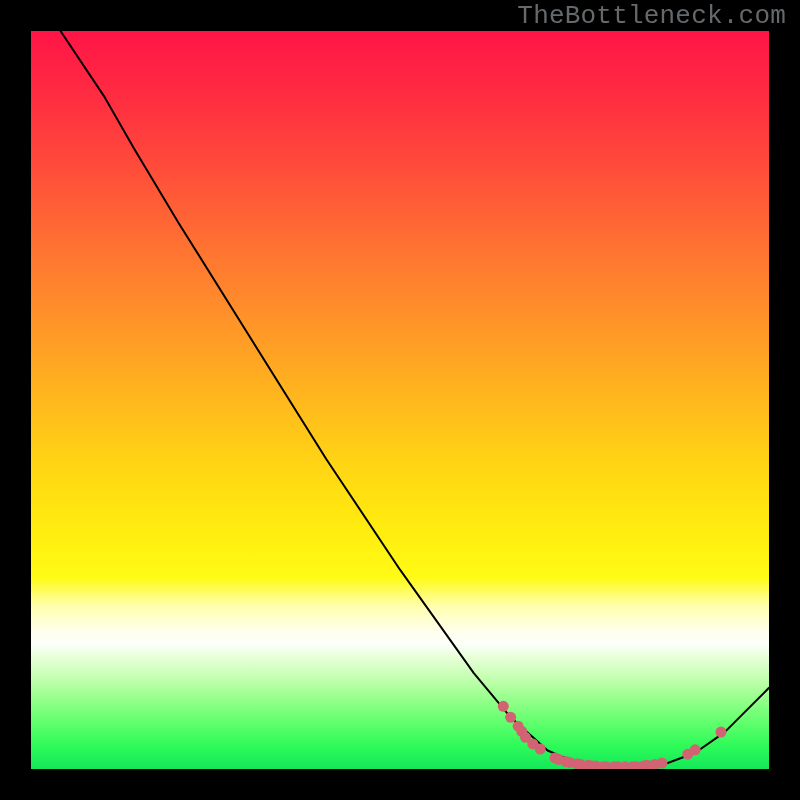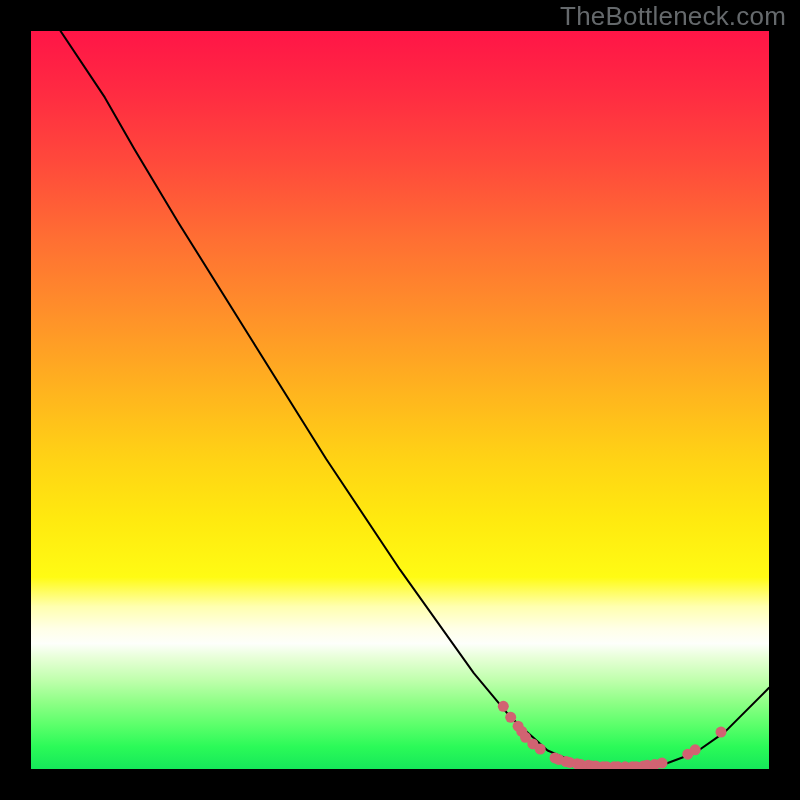--- a/index.html
+++ b/index.html
@@ -13,21 +13,21 @@
   .frame {
     position: relative;
     width: 800px;
     height: 800px;
     background: #000;
   }
   .watermark {
     position: absolute;
     top: 1px;
     right: 14px;
-    font-family: Liberation Sans, sans-serif;
+    font-family: Liberation Mono, monospace;
     font-size: 26px;
     color: #65696c;
     letter-spacing: 0.2px;
     font-weight: 500;
     margin-left: 20px;
   }
   .plot {
     position: absolute;
     left: 31px;
     top: 31px;

